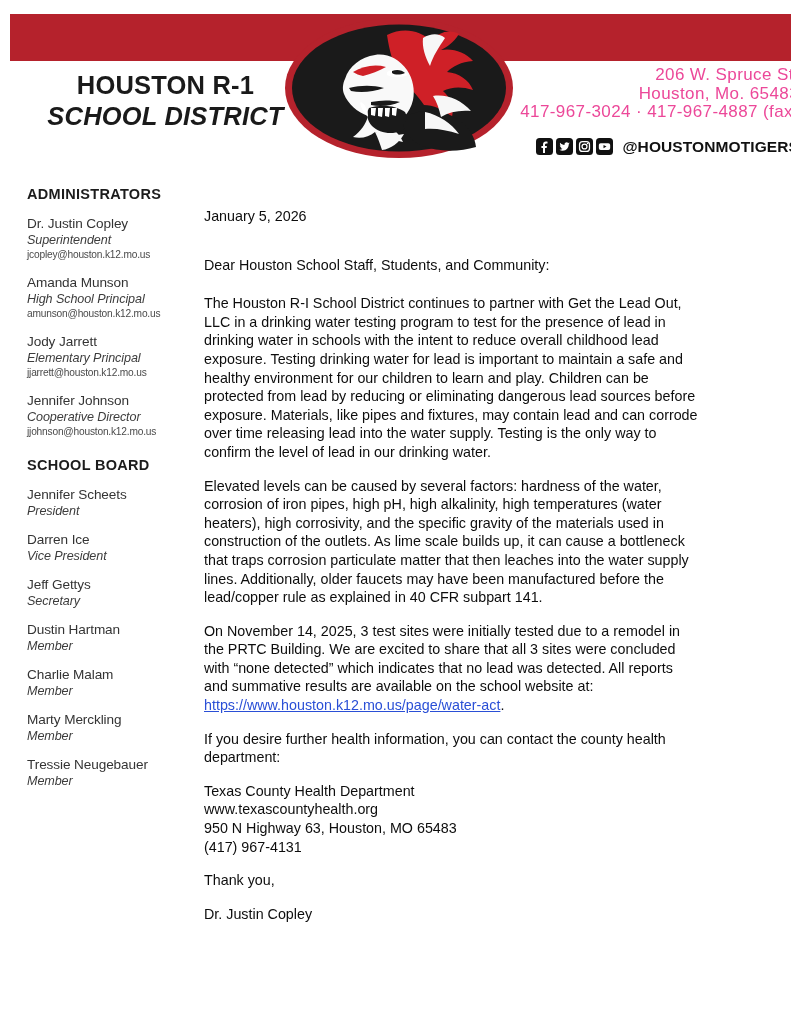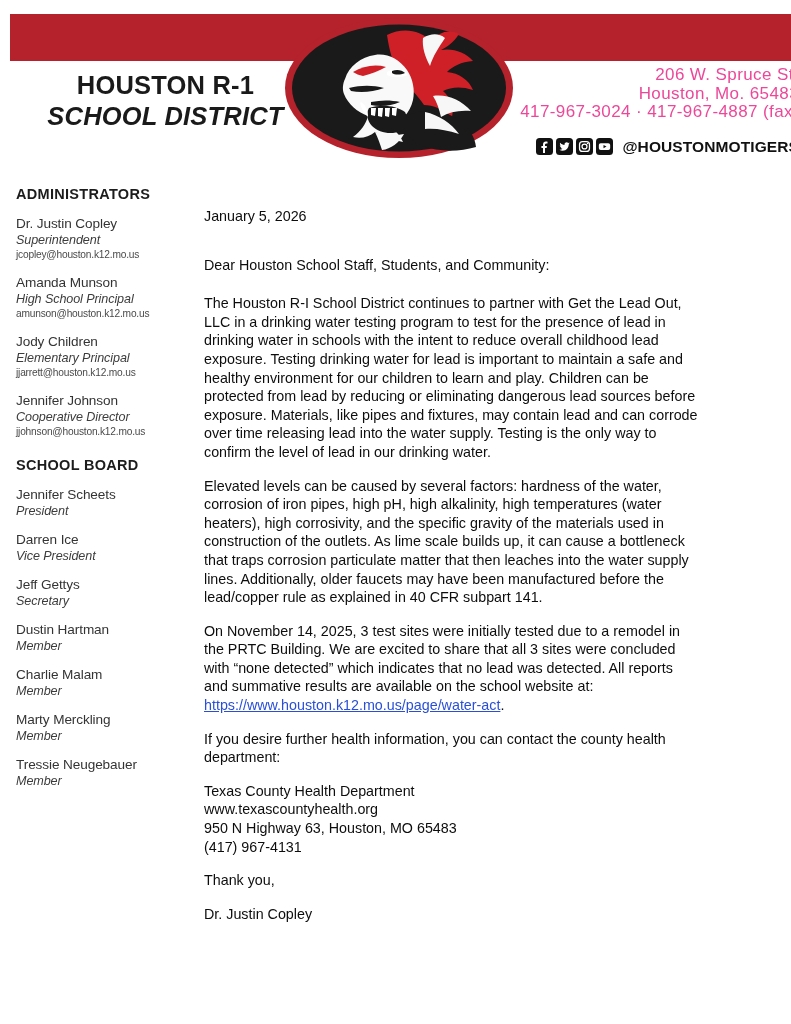--- a/index.html
+++ b/index.html
@@ -87,21 +87,21 @@
     font-size: 15.5px;
     letter-spacing: 0.1px;
     margin-left: 6px;
     color: #111111;
     white-space: nowrap;
   }
 
   
   .sidebar {
     position: absolute;
-    left: 16px;
+    left: 27px;
     top: 186px;
     width: 165px;
   }
   .side-heading {
     font-family: "Liberation Sans", sans-serif;
     font-weight: 700;
     font-size: 14.5px;
     letter-spacing: 0.3px;
     color: #1c1c1c;
     margin: 0 0 14px 0;
@@ -263,21 +263,21 @@
     <div class="person-name">Dr. Justin Copley</div>
     <div class="person-role">Superintendent</div>
     <div class="person-email">jcopley@houston.k12.mo.us</div>
   </div>
   <div class="person">
     <div class="person-name">Amanda Munson</div>
     <div class="person-role">High School Principal</div>
     <div class="person-email">amunson@houston.k12.mo.us</div>
   </div>
   <div class="person">
-    <div class="person-name">Jody Children</div>
+    <div class="person-name">Jody Jarrett</div>
     <div class="person-role">Elementary Principal</div>
     <div class="person-email">jjarrett@houston.k12.mo.us</div>
   </div>
   <div class="person">
     <div class="person-name">Jennifer Johnson</div>
     <div class="person-role">Cooperative Director</div>
     <div class="person-email">jjohnson@houston.k12.mo.us</div>
   </div>
 
   <div class="side-heading second">SCHOOL BOARD</div>

